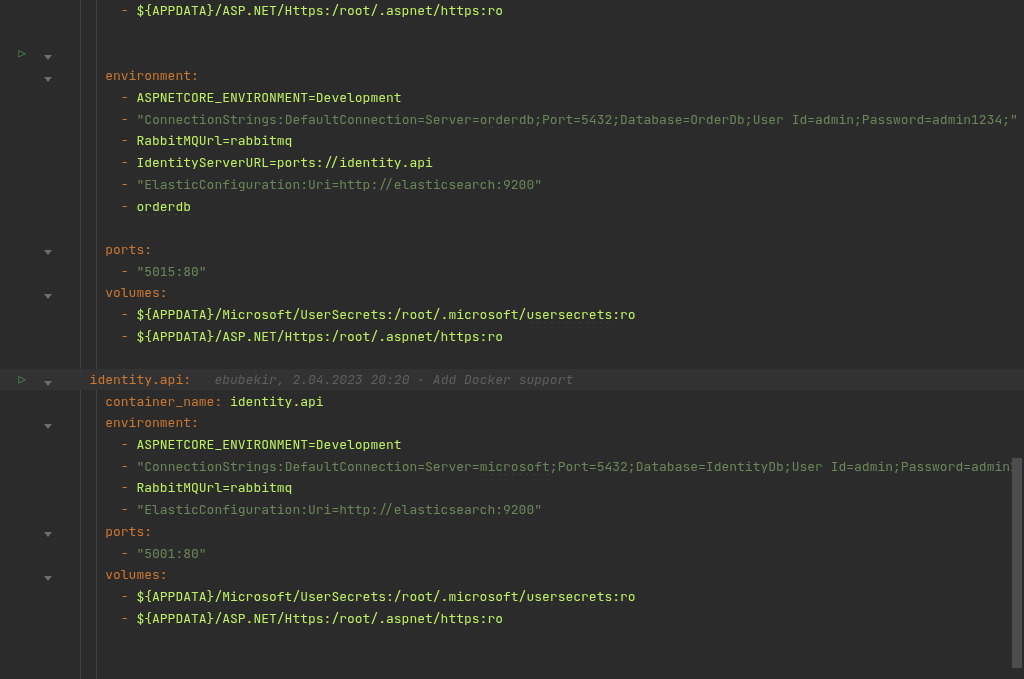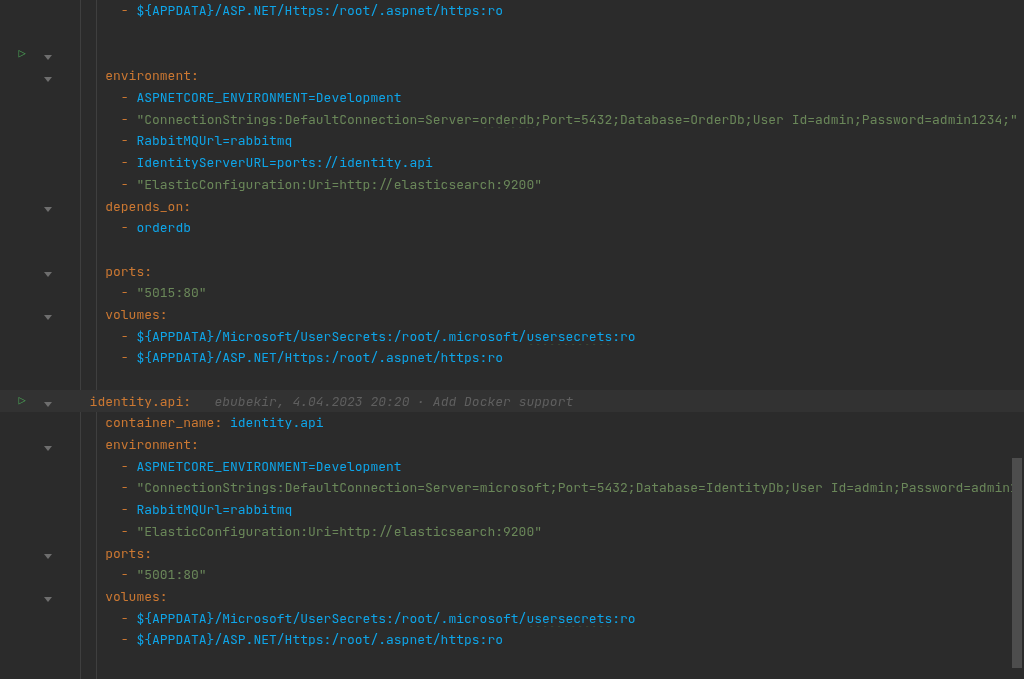--- a/index.html
+++ b/index.html
@@ -76,21 +76,21 @@
     top: 0; bottom: 0;
     width: 1px;
     background: #3f3f3f;
   }
   .code {
     flex: 1;
     padding-left: 2px;
     overflow: hidden;
   }
   .k-key { color: #cc7832; }
-  .k-val { color: #0ea5e9; }
+  .k-val { color: #bef264; }
   .k-str { color: #6a8759; }
   .k-colon { color: #cc7832; }
   .underline {
     text-decoration: underline;
     text-decoration-style: wavy;
     text-decoration-color: #4a6b3a;
     text-underline-offset: 3px;
   }
   .git-hint {
     color: #5f5f5f;
@@ -155,25 +155,20 @@
   <div class="line">
     <div class="gutter"></div><div class="fold-gutter"></div>
     <div class="code">      <span class="k-key">- </span><span class="k-val">IdentityServerURL=ports://identity.api</span></div>
   </div>
 
   <div class="line">
     <div class="gutter"></div><div class="fold-gutter"></div>
     <div class="code">      <span class="k-key">- </span><span class="k-str">"ElasticConfiguration:Uri=http://elasticsearch:9200"</span></div>
   </div>
 
-  <div class="line">
-    <div class="gutter"></div>
-    <div class="fold-gutter"><span class="chev down"></span></div>
-    <div class="code">    <span class="k-key">depends_on</span><span class="k-colon">:</span></div>
-  </div>
 
   <div class="line">
     <div class="gutter"></div><div class="fold-gutter"></div>
     <div class="code">      <span class="k-key">- </span><span class="k-val underline">orderdb</span></div>
   </div>
 
   <div class="line">
     <div class="gutter"></div><div class="fold-gutter"></div>
   </div>
 
@@ -204,21 +199,21 @@
     <div class="code">      <span class="k-key">- </span><span class="k-val">${APPDATA}/ASP.NET/Https:/root/.aspnet/https:ro</span></div>
   </div>
 
   <div class="line">
     <div class="gutter"></div><div class="fold-gutter"></div><div class="code"> </div>
   </div>
 
   <div class="line hl">
     <div class="gutter"><span class="run-icon">▷</span></div>
     <div class="fold-gutter"><span class="chev down"></span></div>
-    <div class="code">  <span class="k-key">identity.api</span><span class="k-colon">:</span>   <span class="git-hint">ebubekir, 4.04.2023 20:20 · Add Docker support</span></div>
+    <div class="code">  <span class="k-key">identity.api</span><span class="k-colon">:</span>   <span class="git-hint">ebubekir, 2.04.2023 20:20 · Add Docker support</span></div>
   </div>
 
   <div class="line">
     <div class="gutter"></div><div class="fold-gutter"></div>
     <div class="code">    <span class="k-key">container_name</span><span class="k-colon">:</span><span class="k-val"> identity.api</span></div>
   </div>
 
   <div class="line">
     <div class="gutter"></div>
     <div class="fold-gutter"><span class="chev down"></span></div>

